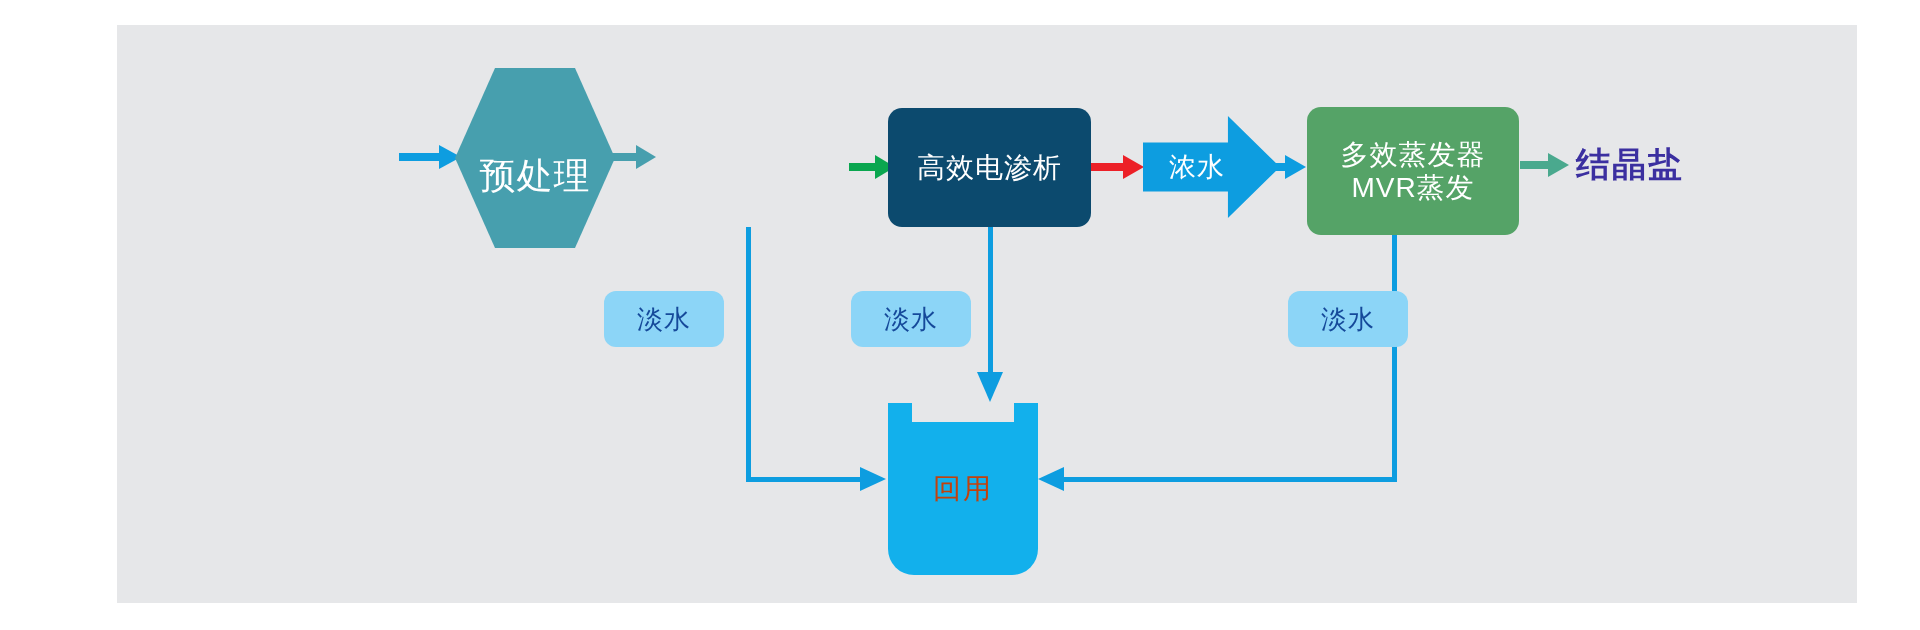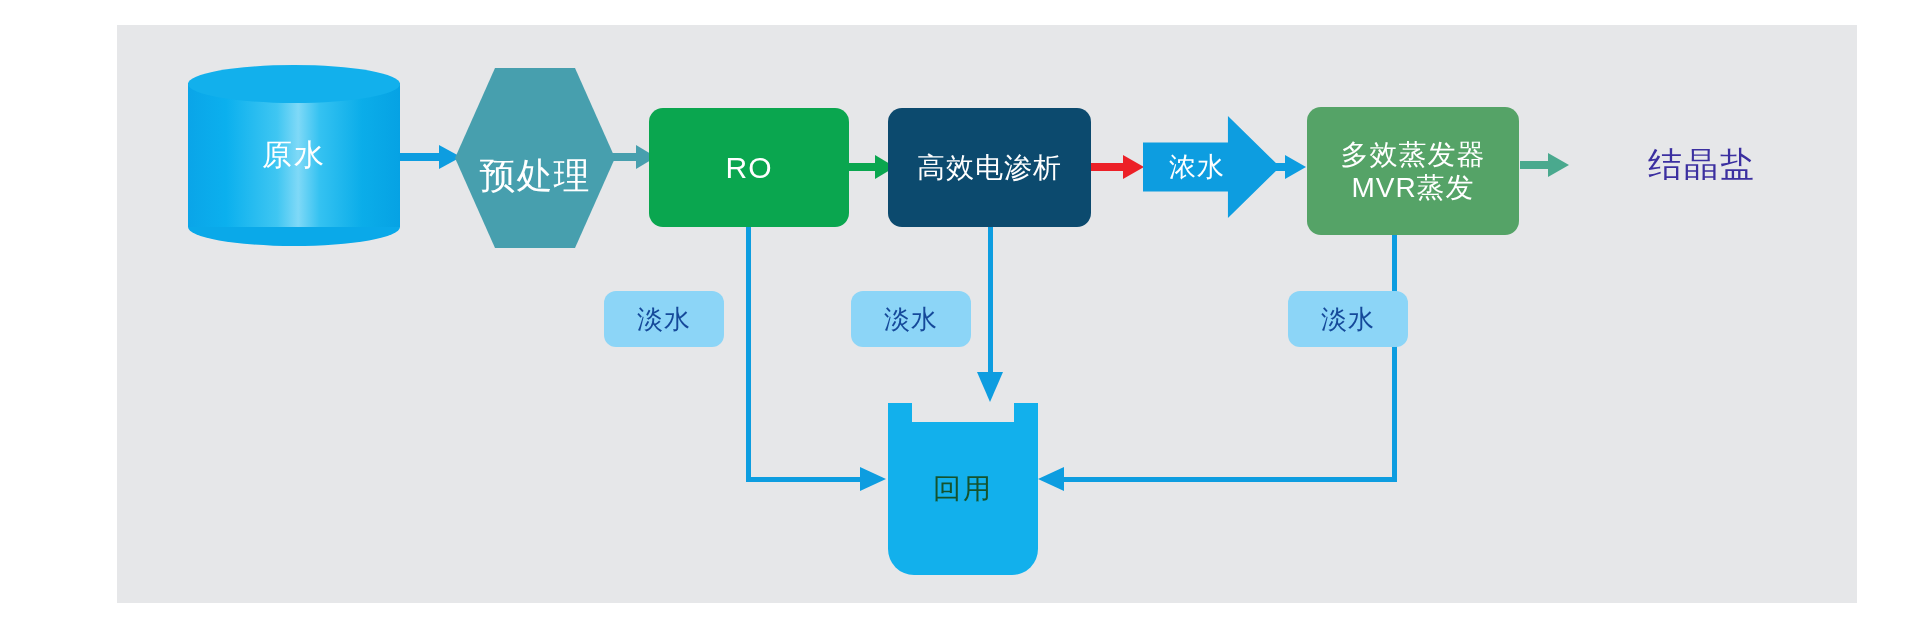--- a/index.html
+++ b/index.html
@@ -138,26 +138,27 @@
     position: absolute;
     left: 0; top: 0; width: 108px; height: 102px;
     display: flex; align-items: center; justify-content: center;
     color: #ffffff;
     font-size: 27px;
     letter-spacing: 1px;
   }
 
   
   #salt-output {
-    left: 1648px; top: 135px;
+    left: 1576px; top: 135px;
     width: 180px; height: 60px;
     color: #3b2fa0;
     font-size: 34px;
     letter-spacing: 2px;
     justify-content: flex-start;
+    font-weight: bold;
   }
 
   
   .pill {
     background: #8cd5f7;
     color: #15499a;
     border-radius: 12px;
     font-size: 26px;
     letter-spacing: 1px;
     height: 56px;
@@ -177,21 +178,21 @@
     background: #12b0ec;
     border-radius: 0 0 26px 26px;
     clip-path: polygon(
       0% 0%, 16% 0%, 16% 11%, 84% 11%, 84% 0%, 100% 0%,
       100% 100%, 0% 100%);
   }
   #reuse-tank .tank-label {
     position: absolute;
     left: 0; top: 0; width: 150px; height: 172px;
     display: flex; align-items: center; justify-content: center;
-    color: #14532d;
+    color: #c2410c;
     font-size: 28px;
     letter-spacing: 2px;
   }
 
   
   .line {
     position: absolute;
   }
   .line.h { height: 5px; }
   .line.v { width: 5px; }
@@ -251,35 +252,26 @@
   <div class="flowarrow" style="left:1257px; top:155px; width:56px; height:24px;">
     <div class="shaft" style="width:30px; background:#0d9de0;"></div>
     <div class="head" style="left:28px; border-left:21px solid #0d9de0;"></div>
   </div>
 
   <div class="flowarrow" style="left:1520px; top:153px; width:56px; height:24px;">
     <div class="shaft" style="width:30px; background:#4aa98e;"></div>
     <div class="head" style="left:28px; border-left:21px solid #4aa98e;"></div>
   </div>
 
-  <div class="node" id="raw-water">
-    <div class="cyl-bottom"></div>
-    <div class="cyl-body"></div>
-    <div class="cyl-top"></div>
-    <div class="cyl-label">原水</div>
-  </div>
 
   <div class="node" id="pretreatment">
     <div class="hex"></div>
     <div class="hex-label">预处理</div>
   </div>
 
-  <div class="node procbox" id="ro-box">
-    <span>RO</span>
-  </div>
 
   <div class="node procbox" id="ed-box">
     <span>高效电渗析</span>
   </div>
 
   <div class="node" id="concentrate">
     <div class="blockarrow"></div>
     <div class="blockarrow-label">浓水</div>
   </div>
 

